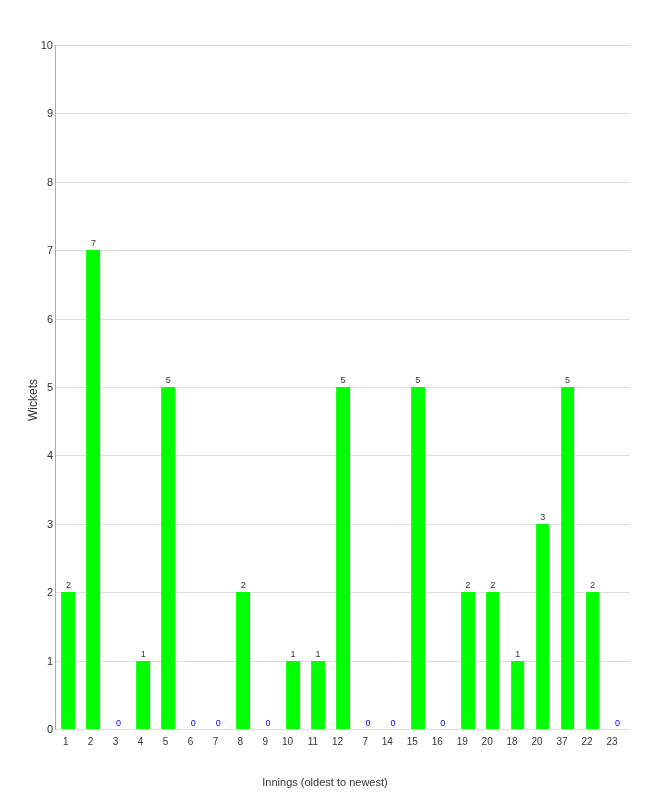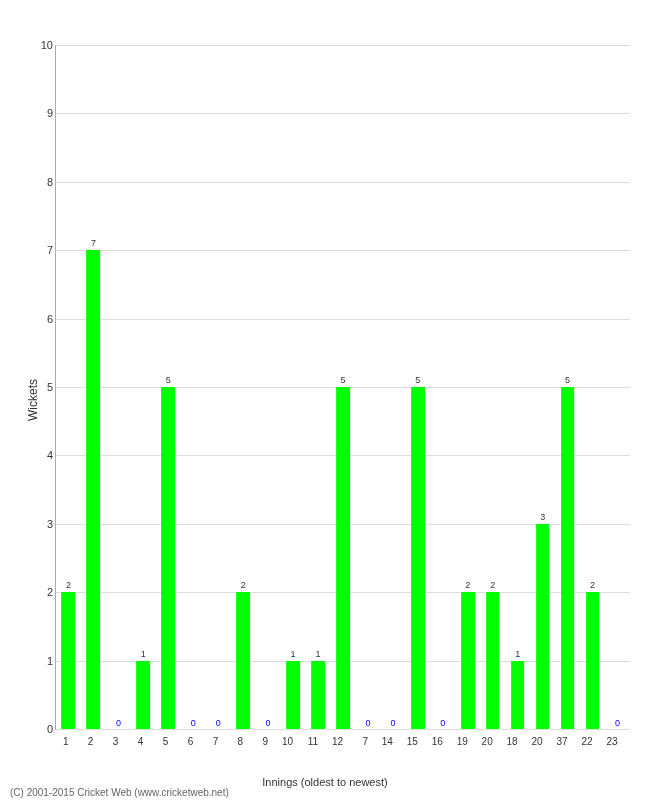--- a/index.html
+++ b/index.html
@@ -245,14 +245,13 @@
         <div class="bar-label" style="bottom: 20%; margin-bottom: 2px;">2</div>
         <div class="x-tick">22</div>
       </div>
       <div class="bar-group" style="left: 97.8261%; transform: translateX(-50%); width: 2.3913%; height: 100%;">
         <div class="bar-label-blue" style="bottom: 1px;">0</div>
         <div class="x-tick">23</div>
       </div>
     </div>
 
   <div class="x-axis-label">Innings (oldest to newest)</div>
-  <div class="copyright">(C) 2001-2015 Cricket Web (www.cricketweb.net)</div>
 </div>
 
 </body></html>

